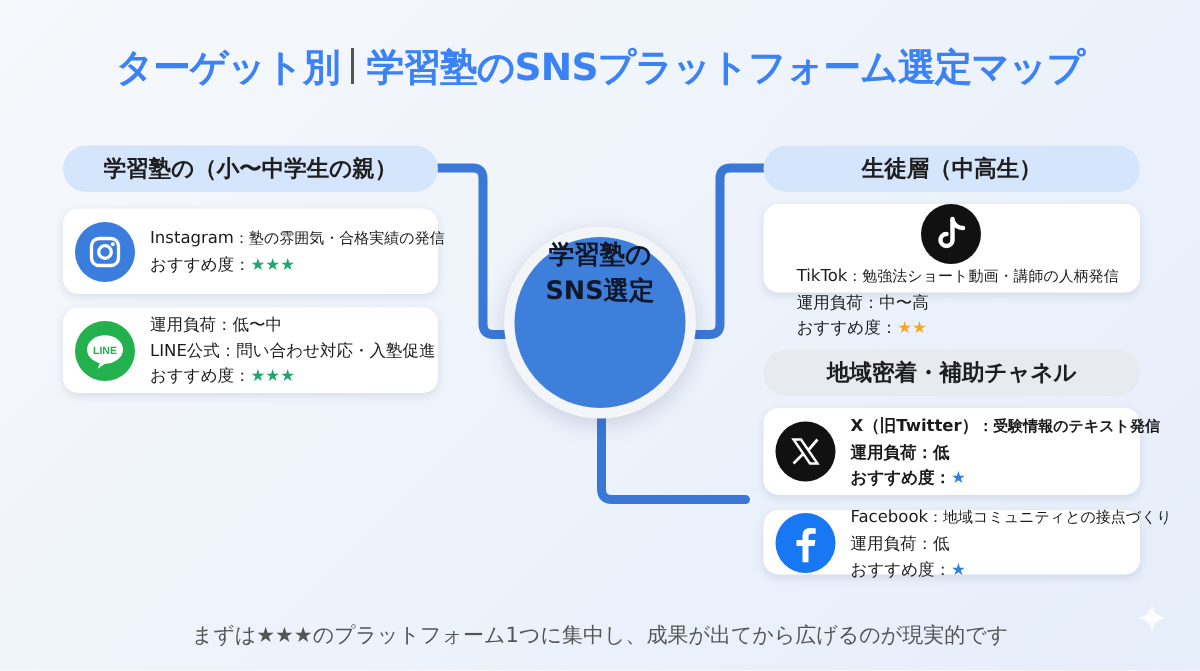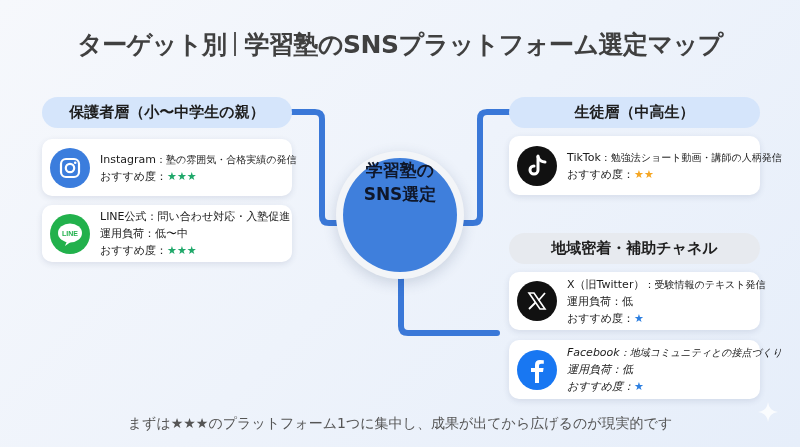--- a/index.html
+++ b/index.html
@@ -6,21 +6,21 @@
   html, body { width: 800px; height: 447px; overflow: hidden; }
   body {
     font-family: "DejaVu Sans", "Liberation Sans", sans-serif;
     background: linear-gradient(135deg, #f6f8fc 0%, #eef3fb 50%, #e6eefa 100%);
     position: relative;
     color: #1a1a1a;
   }
   .title {
     position: absolute; left: 0; top: 28px; width: 800px;
     text-align: center; font-size: 25px; font-weight: bold; letter-spacing: -0.5px;
-    color: #404040;
+    color: #3b82f6;
   }
   .title .sep { display: inline-block; width: 2px; height: 24px; background: #555; vertical-align: -3px; margin: 0 8px; }
 
   svg.connectors { position: absolute; left: 0; top: 0; width: 800px; height: 447px; }
 
   .pill {
     position: absolute; height: 31px; border-radius: 16px;
     display: flex; align-items: center; justify-content: center;
     font-size: 15px; font-weight: bold; color: #1e1e1e;
   }
@@ -71,21 +71,21 @@
 
     <path d="M292 112 H315 Q322 112 322 119 V216 Q322 223 329 223 H340"></path>
 
     <path d="M509 112 H487 Q480 112 480 119 V216 Q480 223 473 223 H460"></path>
 
     <path d="M401 275 V326 Q401 333 408 333 H497"></path>
   </g>
 </svg>
 
 <div class="pill blue" style="left:42px; top:97px; width:250px;">
-  <span>保護者層（小〜中学生の親）</span>
+  <span>学習塾の（小〜中学生の親）</span>
 </div>
 
 <div class="card" style="left:42px; top:139px; width:250px; height:57px;">
   <div class="icon" style="background:#3b7ddd;">
     <svg width="24" height="24" viewBox="0 0 24 24">
         <rect x="3" y="3" width="18" height="18" rx="5" fill="none" stroke="#fff" stroke-width="2.2"></rect>
         <circle cx="12" cy="12" r="4.2" fill="none" stroke="#fff" stroke-width="2.2"></circle>
         <circle cx="17.2" cy="6.8" r="1.3" fill="#fff"></circle>
       </svg>
   </div>
@@ -97,68 +97,69 @@
 
 <div class="card" style="left:42px; top:205px; width:250px; height:57px;">
   <div class="icon" style="background:#22b14c;">
     <svg width="28" height="26" viewBox="0 0 28 26">
         <ellipse cx="14" cy="12" rx="12" ry="9.5" fill="#fff"></ellipse>
         <path d="M11 20 L9 25 L16 20Z" fill="#fff"></path>
         <text x="14" y="15" text-anchor="middle" font-size="7" font-weight="bold" fill="#22b14c" font-family="Liberation Sans, sans-serif">LINE</text>
       </svg>
   </div>
   <div class="lines">
+    <div class="line"><span>運用負荷：</span><span>低〜中</span></div>
     <div class="line head"><span>LINE公式</span><span>：問い合わせ対応・入塾促進</span></div>
-    <div class="line"><span>運用負荷：</span><span>低〜中</span></div>
     <div class="line"><span>おすすめ度：</span><span class="stars" style="color:#1fa86a">★★★</span></div>
   </div>
 </div>
 
 <div class="center-ring"></div>
 <div class="center">
   <span>学習塾の</span>
   <span>SNS選定</span>
 </div>
 
 <div class="pill blue" style="left:509px; top:97px; width:251px;">
   <span>生徒層（中高生）</span>
 </div>
 
-<div class="card" style="left:509px; top:136px; width:251px; height:59px;">
+<div class="card" style="left:509px; top:136px; width:251px; height:59px;flex-direction:column;">
   <div class="icon" style="background:#111;">
     <svg width="22" height="24" viewBox="0 0 22 24">
         <path d="M12 2 V16 A4 4 0 1 1 8 12" fill="none" stroke="#fff" stroke-width="3" stroke-linecap="round"></path>
         <path d="M12 3 Q14 8 19 8" fill="none" stroke="#fff" stroke-width="3" stroke-linecap="round"></path>
       </svg>
   </div>
   <div class="lines">
     <div class="line head"><span>TikTok</span><span class="desc">：勉強法ショート動画・講師の人柄発信</span></div>
+    <div class="line"><span>運用負荷：</span><span>中〜高</span></div>
     <div class="line"><span>おすすめ度：</span><span class="stars" style="color:#f5a623">★★</span></div>
   </div>
 </div>
 
 <div class="pill gray" style="left:509px; top:233px; width:251px;align-items:center;">
   <span>地域密着・補助チャネル</span>
 </div>
 
-<div class="card" style="left:509px; top:272px; width:251px; height:58px;">
+<div class="card" style="left:509px; top:272px; width:251px; height:58px;font-weight:bold;">
   <div class="icon" style="background:#111;">
     <svg width="22" height="22" viewBox="0 0 22 22">
         <path d="M3 3 H8 L19 19 H14 Z" fill="none" stroke="#fff" stroke-width="1.6"></path>
         <path d="M19 3 L12.5 10.5 M9.5 12.5 L3 19" stroke="#fff" stroke-width="1.8"></path>
       </svg>
   </div>
   <div class="lines">
     <div class="line head"><span>X（旧Twitter）</span><span class="desc">：受験情報のテキスト発信</span></div>
     <div class="line"><span>運用負荷：</span><span>低</span></div>
     <div class="line"><span>おすすめ度：</span><span class="stars" style="color:#2d7fe0">★</span></div>
   </div>
 </div>
 
-<div class="card" style="left:509px; top:340px; width:251px; height:59px;font-style:italic;">
+<div class="card" style="left:509px; top:340px; width:251px; height:43px;">
   <div class="icon" style="background:#1877f2;">
     <svg width="22" height="26" viewBox="0 0 22 26">
         <path d="M13 26 V15 H17 L17.6 11 H13 V8.5 Q13 6.8 15 6.8 H17.8 V3.2 Q16 3 14 3 Q9 3 9 8 V11 H5 V15 H9 V26 Z" fill="#fff"></path>
       </svg>
   </div>
   <div class="lines">
     <div class="line head"><span>Facebook</span><span class="desc">：地域コミュニティとの接点づくり</span></div>
     <div class="line"><span>運用負荷：</span><span>低</span></div>
     <div class="line"><span>おすすめ度：</span><span class="stars" style="color:#2d7fe0">★</span></div>
   </div>

